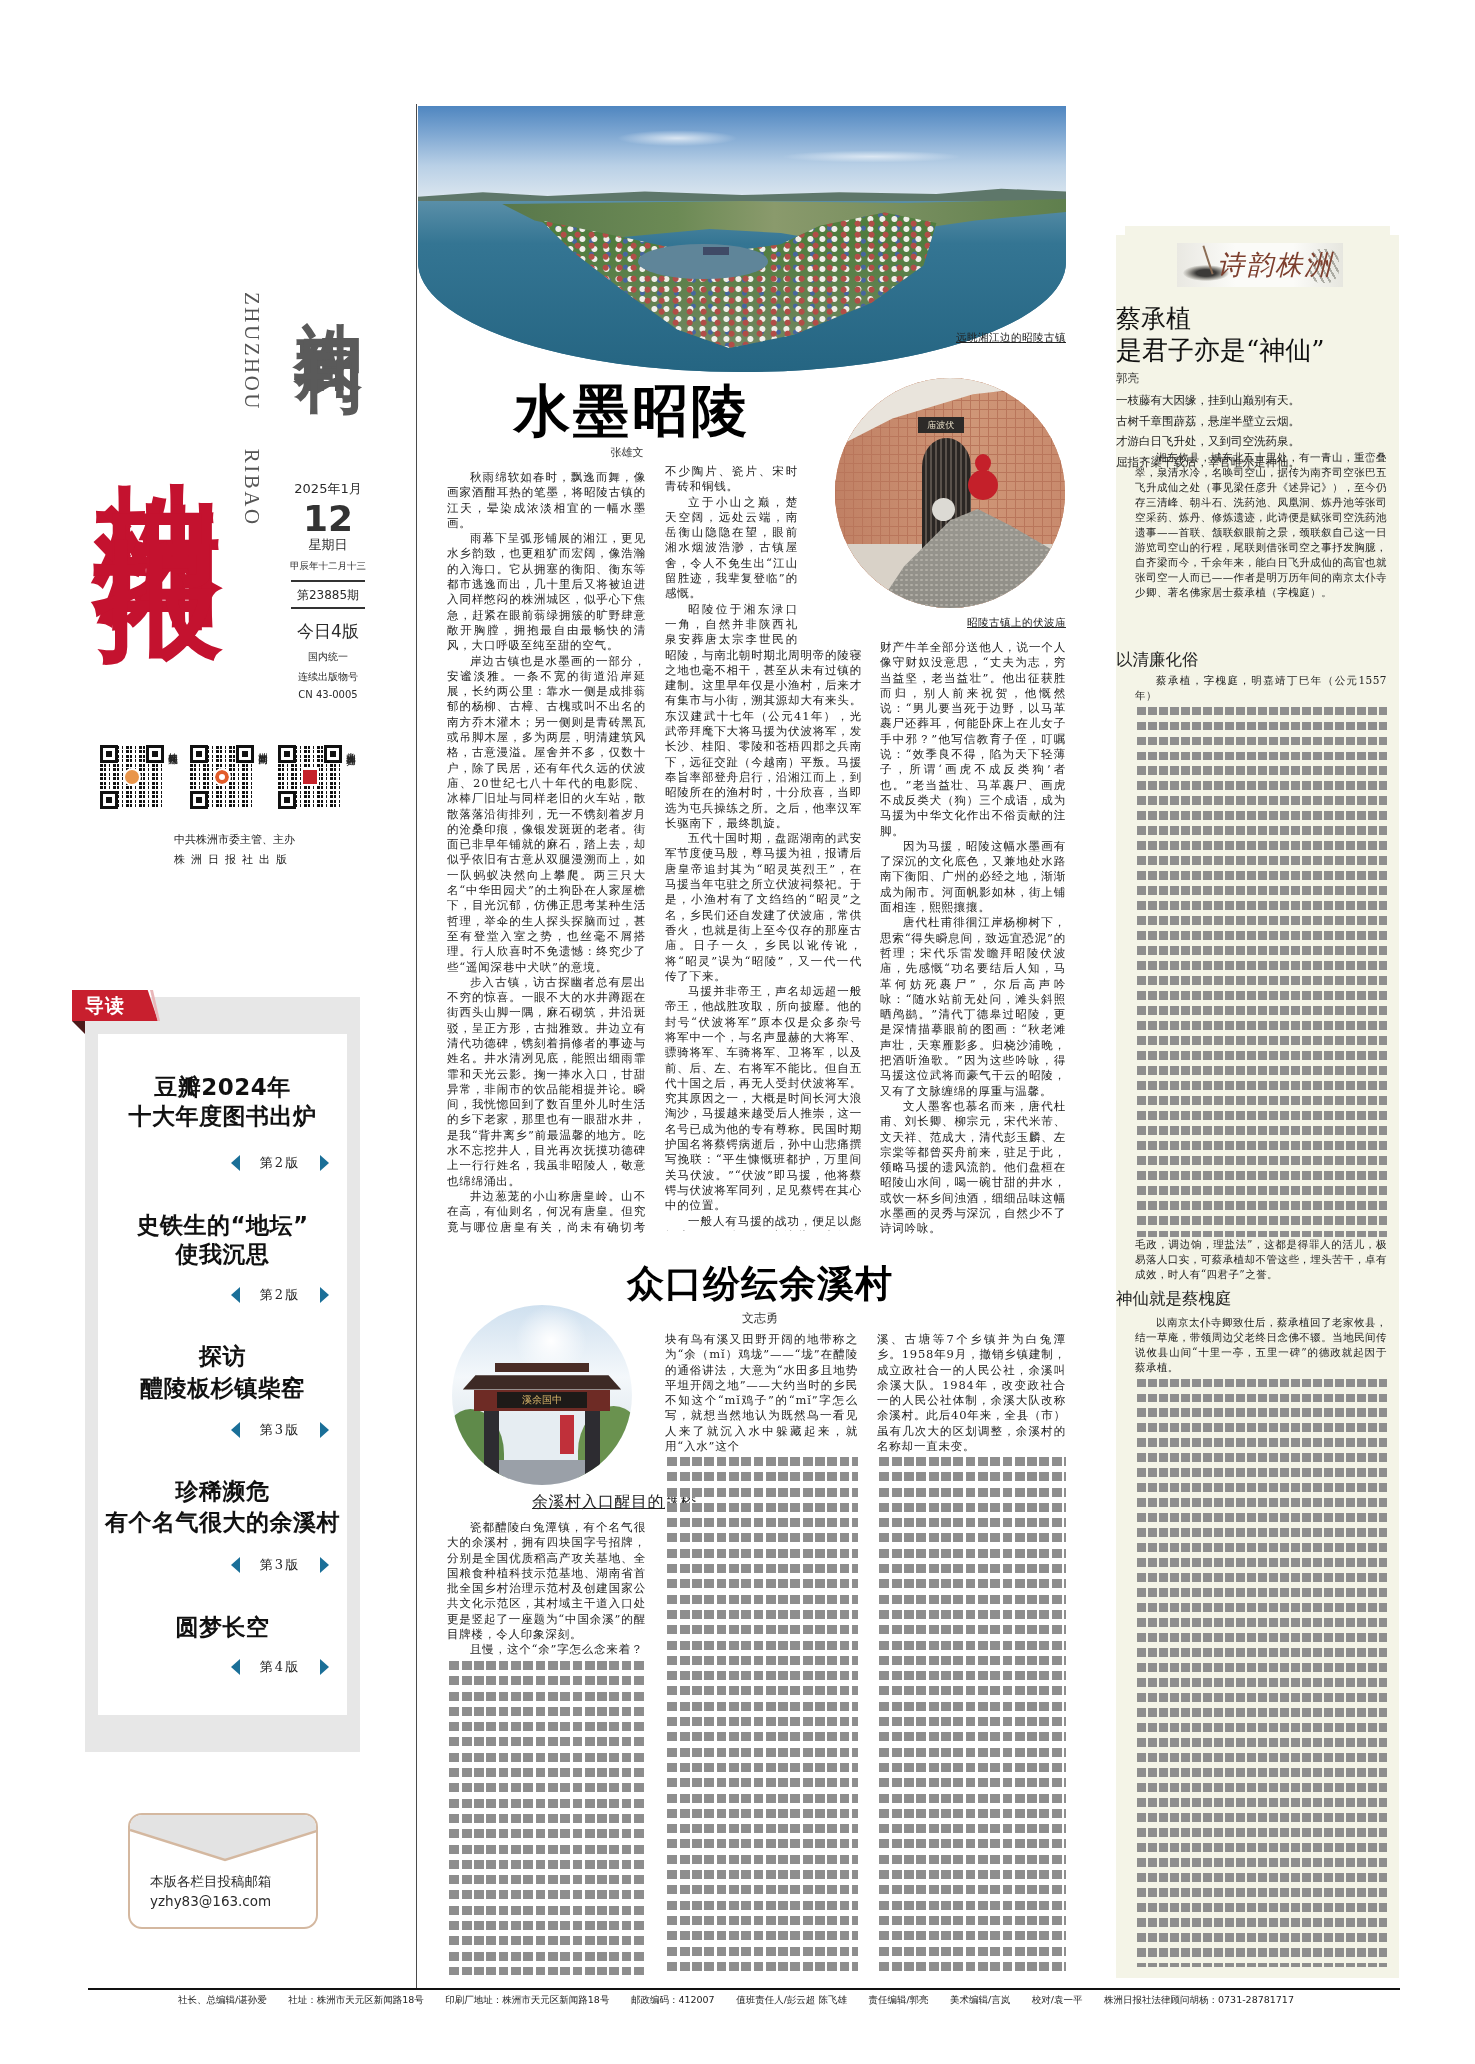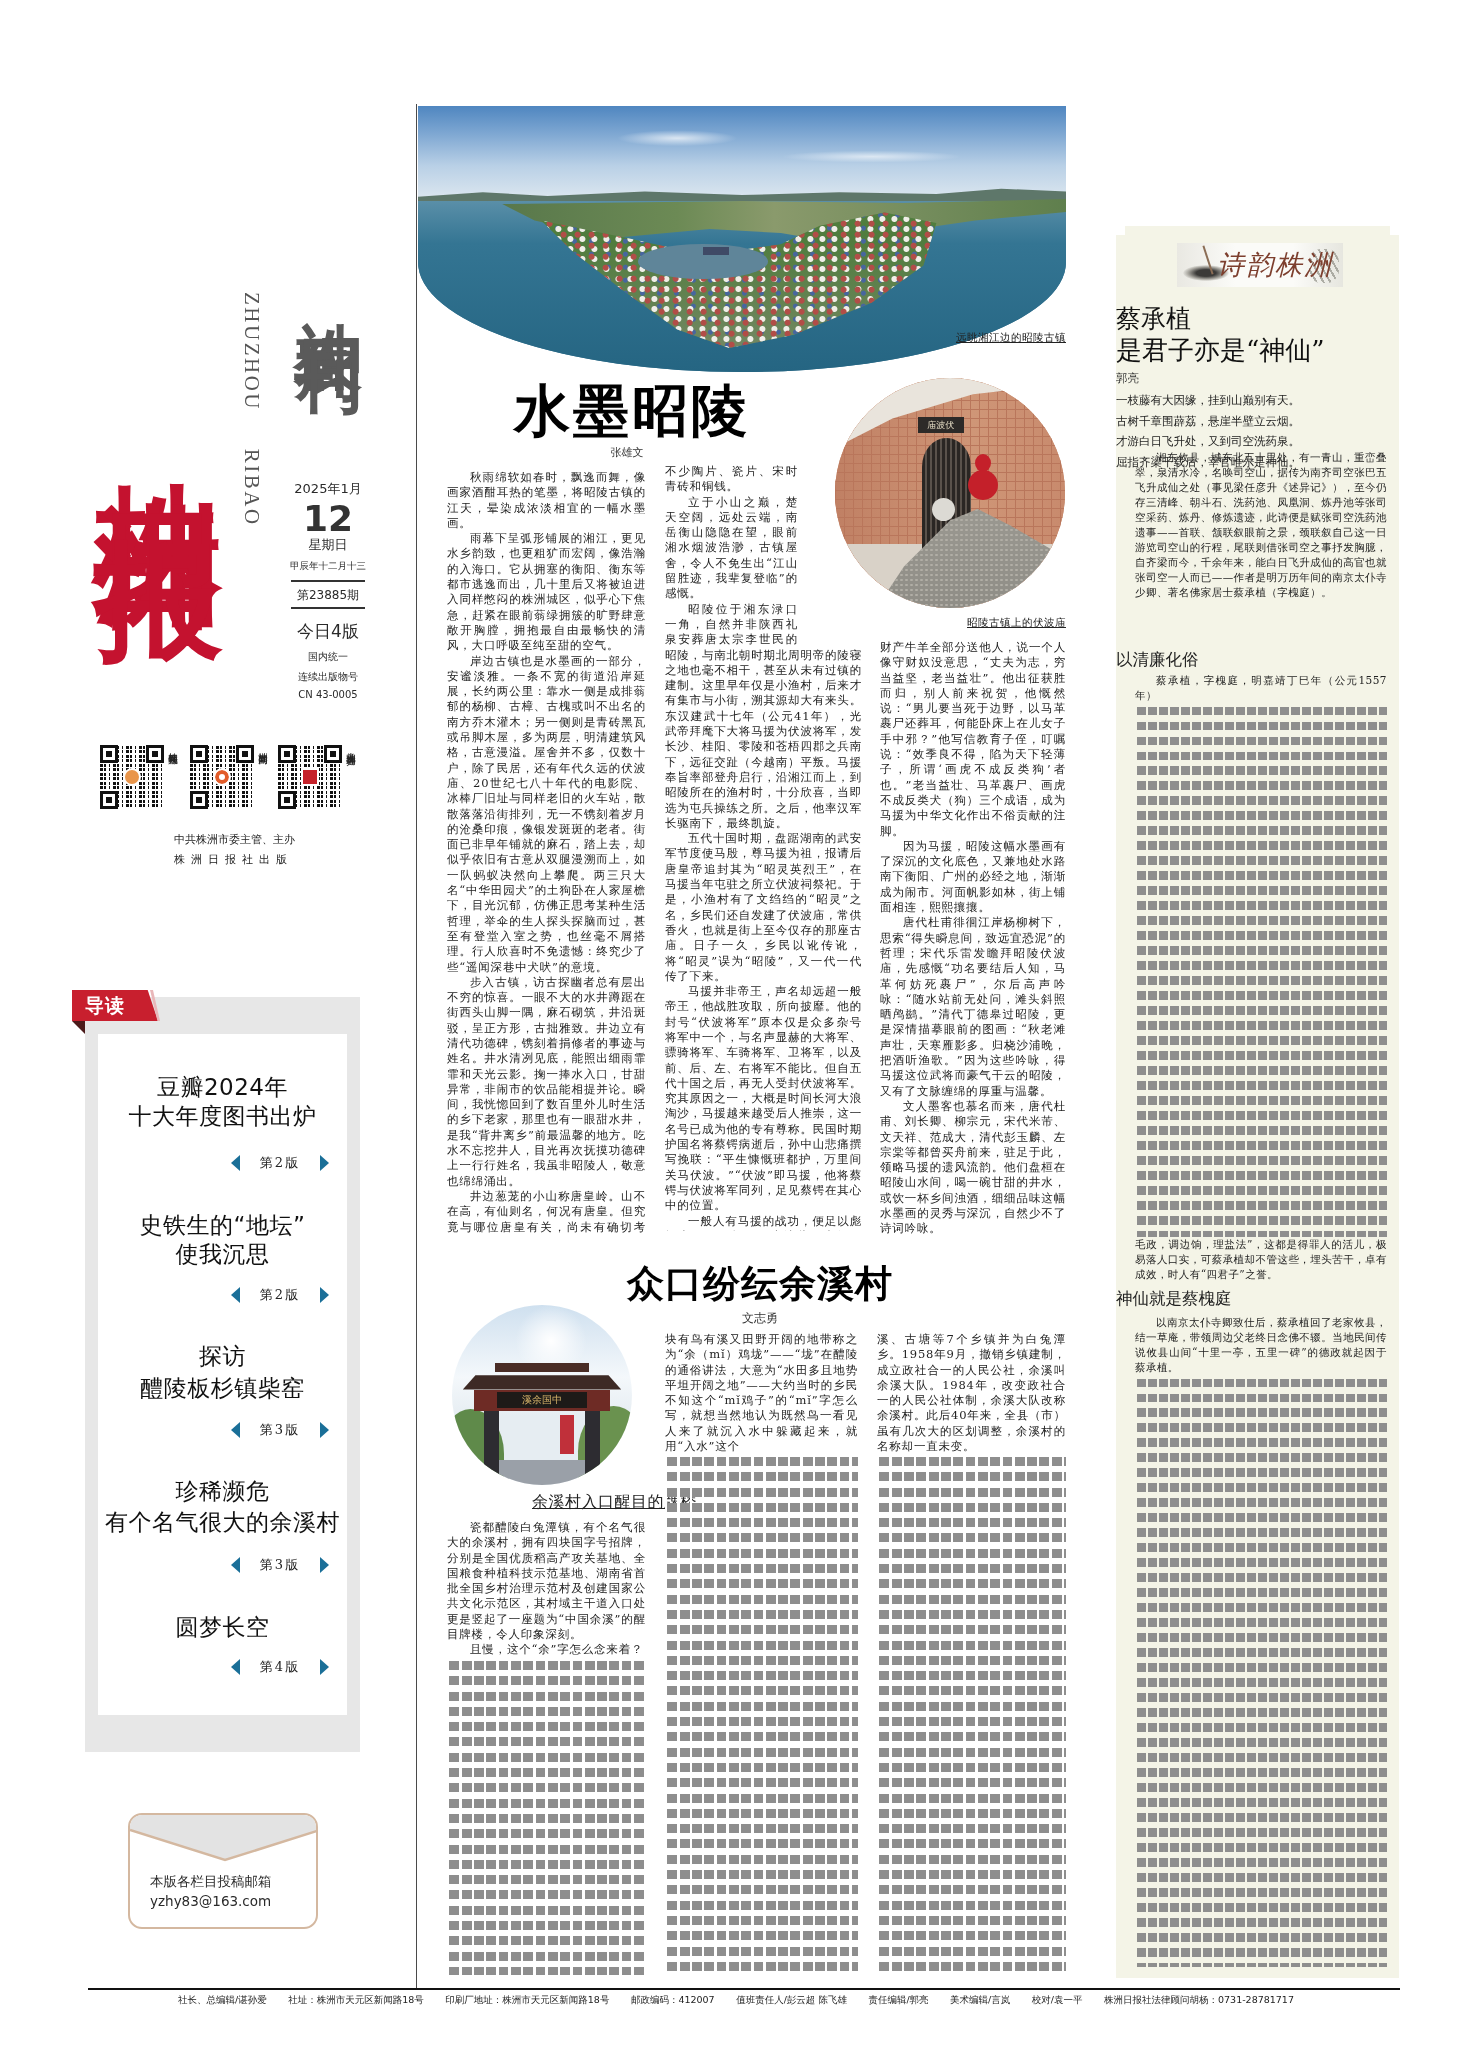--- a/index.html
+++ b/index.html
@@ -35,21 +35,21 @@
 .pub2{letter-spacing:6px}
 
 .vrule{left:416px;top:104px;width:1px;height:1884px;background:#4a4a4a}
 
 
 .guide-outer{left:85px;top:997px;width:275px;height:755px;background:#e7e7e7}
 .guide-inner{left:98px;top:1034px;width:249px;height:681px;background:#fff}
 .guide-tab{left:72px;top:990px;width:86px;height:31px;background:#c81f2e;clip-path:polygon(0 0,88% 0,100% 100%,0 100%);color:#fff;font-weight:bold;font-size:19px;line-height:31px;padding-left:13px;letter-spacing:1px}
 .guide-tab-edge{left:150px;top:990px;width:10px;height:31px;background:#e9b7b9;clip-path:polygon(0 0,30% 0,100% 100%,75% 100%)}
 .guide-fold{left:72px;top:1021px;width:13px;height:13px;background:#4b1a1a;clip-path:polygon(0 0,100% 0,100% 100%)}
-.g-title{left:98px;width:249px;text-align:center;font-size:23px;line-height:29px;font-weight:normal;color:#111;letter-spacing:0.5px;white-space:nowrap}
+.g-title{left:98px;width:249px;text-align:center;font-size:23px;line-height:29px;font-weight:bold;color:#111;letter-spacing:0.5px;white-space:nowrap}
 .g-page{left:231px;width:98px;height:18px;display:flex;align-items:center;justify-content:space-between}
 .arrow-l{width:0;height:0;border-top:8px solid transparent;border-bottom:8px solid transparent;border-right:9px solid #1a6f98}
 .arrow-r{width:0;height:0;border-top:8px solid transparent;border-bottom:8px solid transparent;border-left:9px solid #1a6f98}
 .g-page-label{font-family:"DejaVu Serif",serif;font-size:13px;color:#222;letter-spacing:2px}
 
 .envelope{left:128px;top:1813px;width:190px;height:116px;border:2.5px solid #d4b8a0;border-radius:14px;background:#fff;overflow:hidden}
 .env-flap{position:absolute;left:0;top:0}
 .env-text{position:absolute;left:20px;font-size:13.5px;line-height:17px;color:#2a2a2a;white-space:nowrap}
 
 

